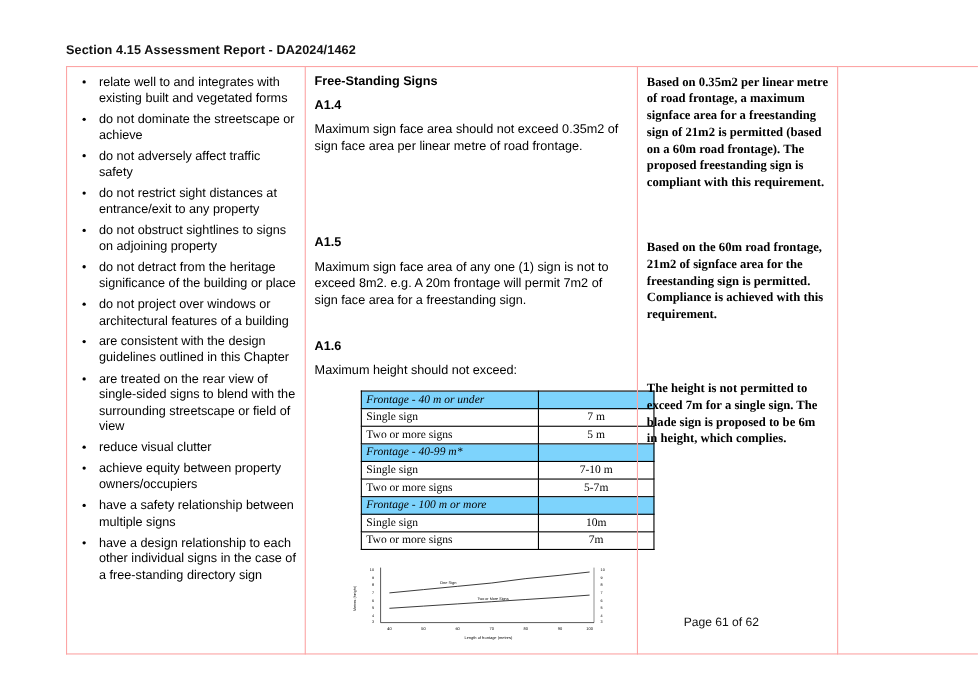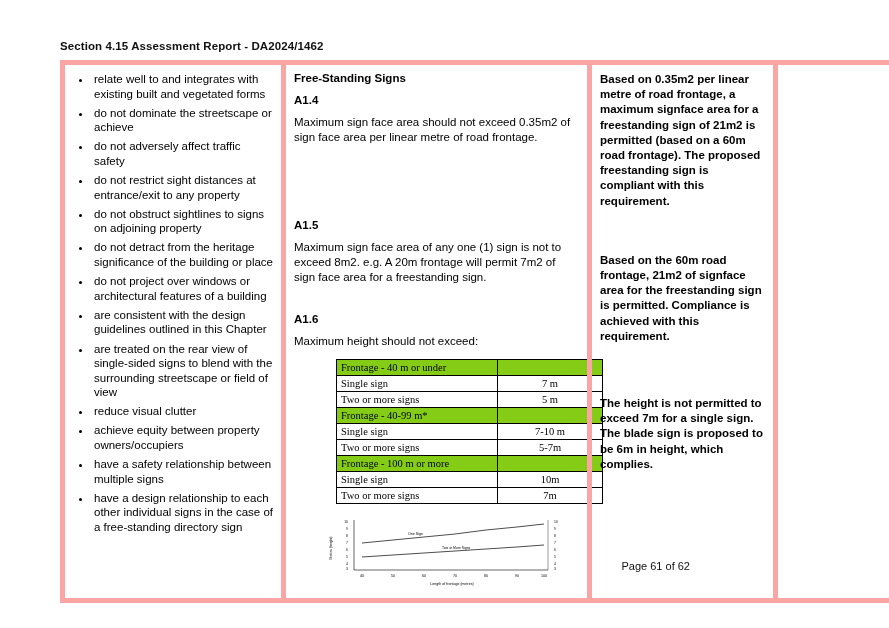--- a/index.html
+++ b/index.html
@@ -28,27 +28,27 @@
     margin-bottom: 8px;
     letter-spacing: 0.1px;
   }
   table.main {
     border-collapse: collapse;
     table-layout: fixed;
     width: 769px;
     border: 1px solid #000;
   }
   table.main > tbody > tr > td {
-    border: 5px solid #fca5a5;
+    border: 1px solid #fca5a5;
     vertical-align: top;
     padding: 7px 8px 10px 8px;
   }
   td.col-bullets { width: 200px; }
   td.col-body    { width: 285px; }
-  td.col-comment { width: 165px; }
+  td.col-comment { width: 165px; font-family: Liberation Serif, serif; }
   td.col-blank   { width: 115px; }
 
   ul.bullets {
     margin: 0;
     padding-left: 19px;
     list-style: disc;
   }
   ul.bullets li {
     font-size: 11.5px;
     line-height: 14.6px;
@@ -94,21 +94,22 @@
   table.heights td {
     border: 1px solid #000;
     font-size: 10.5px;
     padding: 1px 4px;
     line-height: 13px;
   }
   table.heights td.h-label { width: 152px; }
   table.heights td.h-val   { width: 96px; text-align: center; }
   table.heights tr.hdr td {
     font-weight: normal;
-    background: #84cc16;
+    background: #7dd3fc;
+    font-style: italic;
   }
 
   
   .chart-wrap {
     margin: 12px 0 0 28px;
     width: 250px;
     height: 72px;
     position: relative;
   }
   .chart-svg { display: block; }

